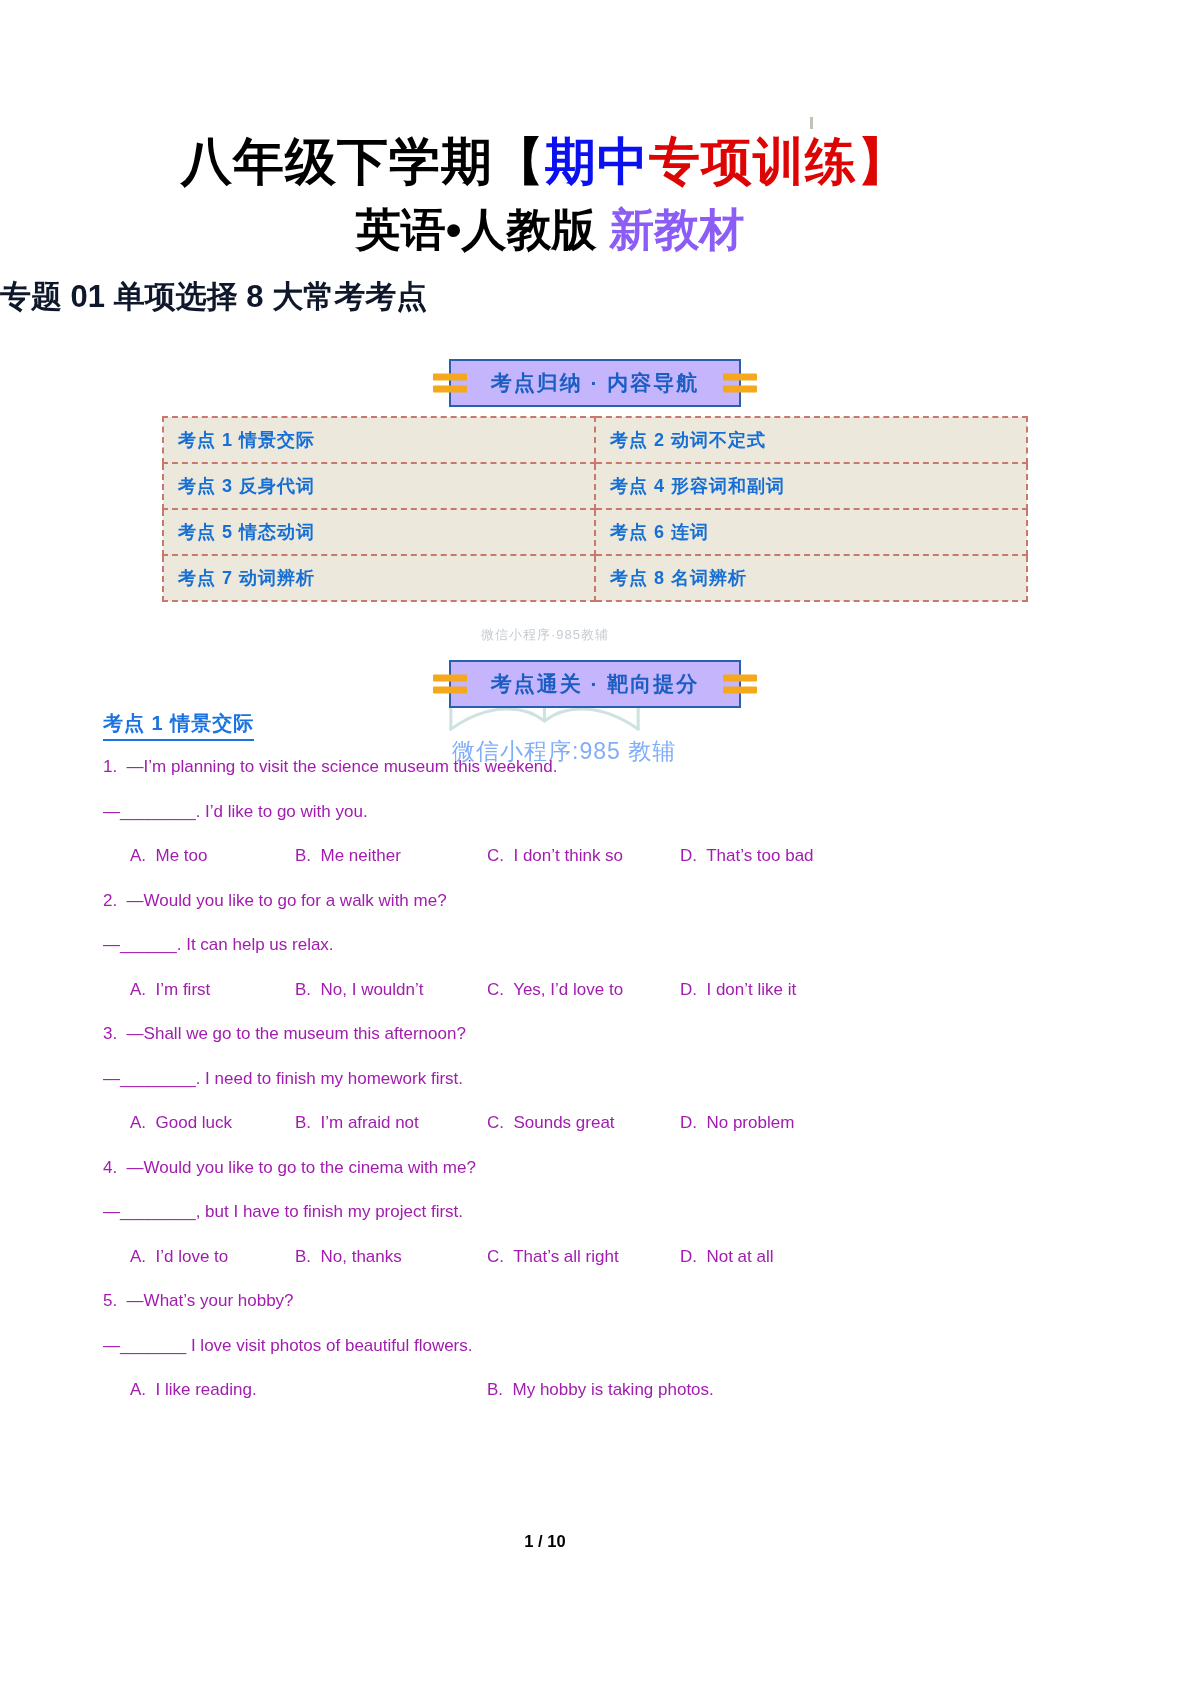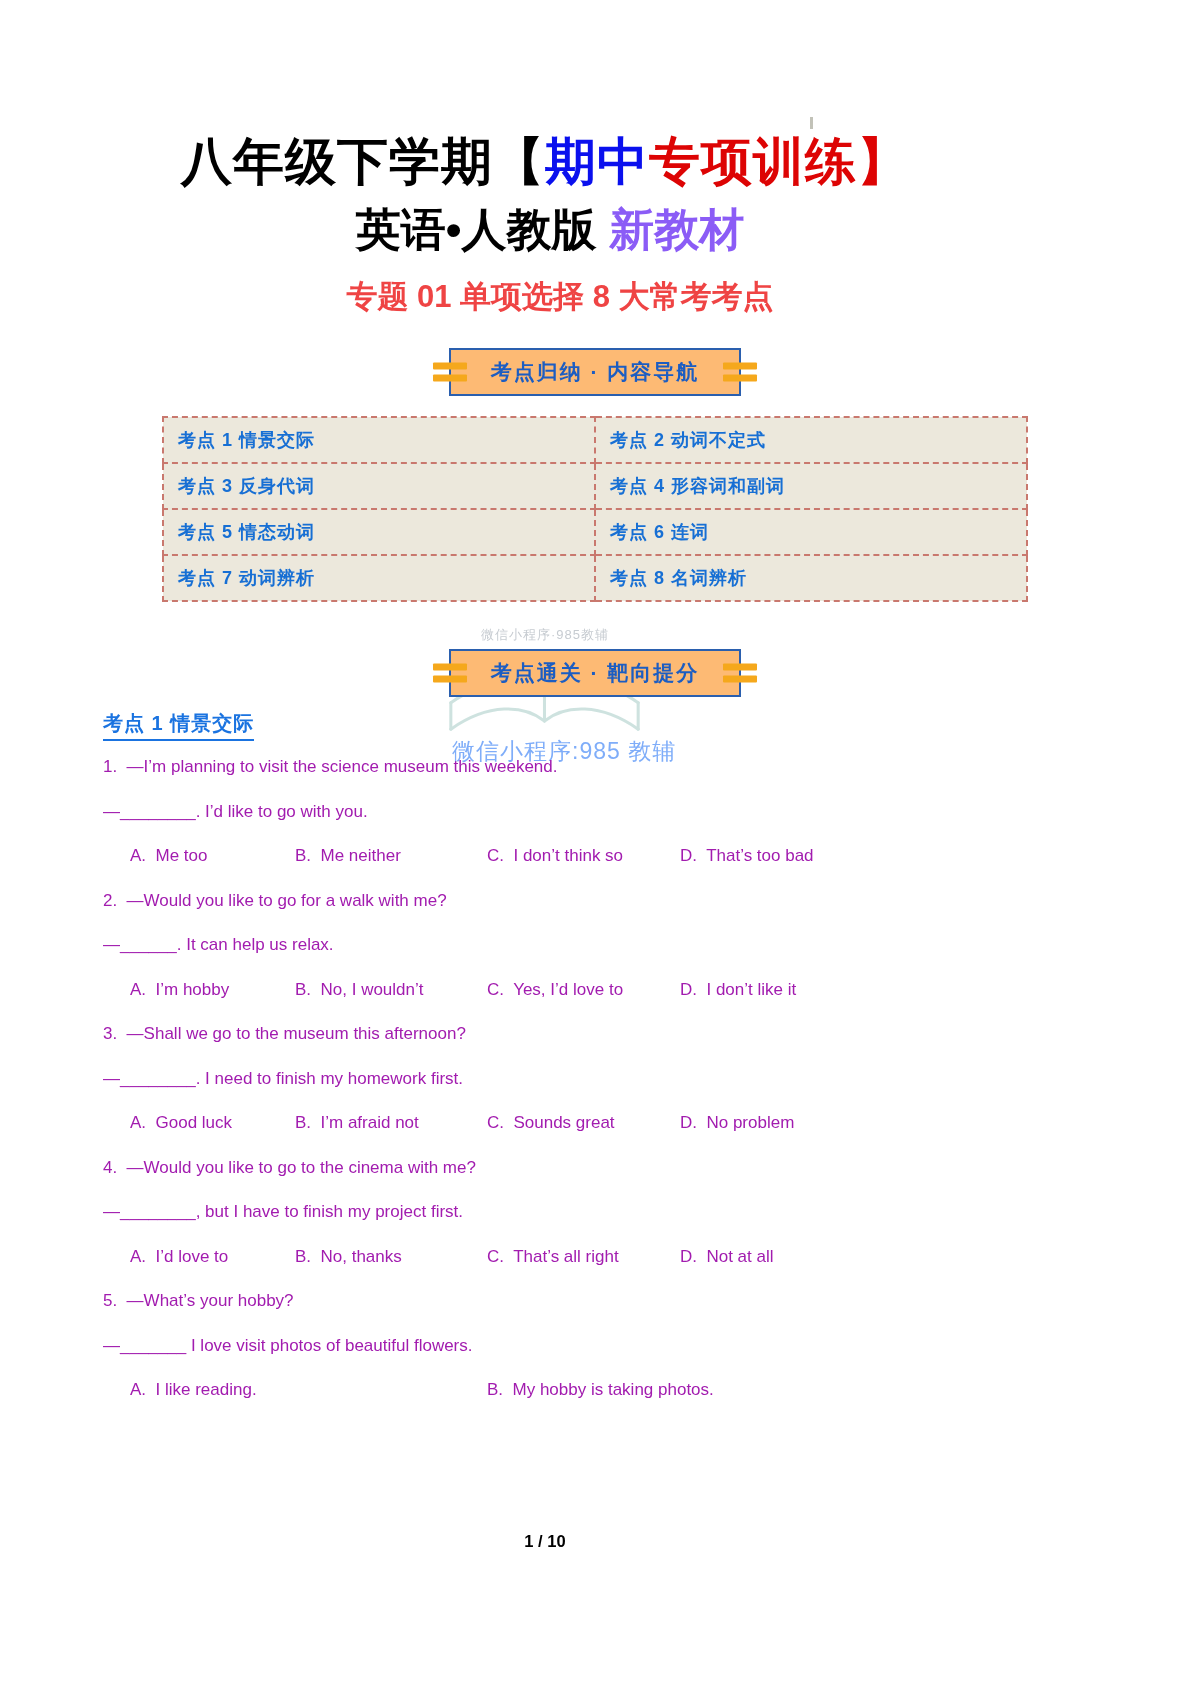--- a/index.html
+++ b/index.html
@@ -8,26 +8,26 @@
     font-family:"Liberation Sans","DejaVu Sans",sans-serif;color:#111;
   }
   
   .t1{position:absolute;top:128px;left:0;width:1090px;text-align:center;
       font-size:51px;font-weight:900;letter-spacing:1px;color:#000;white-space:nowrap;}
   .t1 .blue{color:#0a10ee;}
   .t1 .red{color:#dd0404;}
   .t2{position:absolute;top:200px;left:0;width:1100px;text-align:center;
       font-size:45px;font-weight:900;color:#000;white-space:nowrap;}
   .t2 .orange{color:#8b5cf6;}
-  .t3{position:absolute;top:276px;left:0;width:1120px;text-align:center;
-      font-size:31px;font-weight:700;color:#ef4444;white-space:nowrap;}
+  .t3{position:absolute;top:276px;left:0;width:1120px;text-align:left;
+      font-size:31px;font-weight:700;color:#0f172a;white-space:nowrap;}
   
   .banner{position:absolute;left:50%;transform:translateX(-50%);
-      width:288px;height:44px;border:2px solid #2a5fae;background:#fdba74;
-      display:flex;align-items:center;justify-content:center;z-index:2;}
+      width:288px;height:44px;border:2px solid #2a5fae;background:#c4b5fd;
+      display:flex;align-items:center;justify-content:center;z-index:2;margin-top:11px;}
   .banner .txt{font-size:21px;font-weight:700;color:#1c5dc2;letter-spacing:2px;white-space:nowrap;}
   .banner1{top:348px;}
   .banner2{top:649px;}
   .eq{position:absolute;top:50%;transform:translateY(-50%);width:34px;height:19px;
       display:flex;flex-direction:column;justify-content:space-between;}
   .eq.left{left:-18px;}
   .eq.right{right:-18px;}
   .eq i{display:block;height:7px;background:#f5a81c;border-radius:1px;}
   
   .nav{position:absolute;top:416px;left:162px;width:866px;border-collapse:collapse;
@@ -135,21 +135,21 @@
     <div class="opts">
       <span class="opt c1">A.  Me too</span>
       <span class="opt c2">B.  Me neither</span>
       <span class="opt c3">C.  I don’t think so</span>
       <span class="opt">D.  That’s too bad</span>
     </div>
 
     <p class="qline">2.  —Would you like to go for a walk with me?</p>
     <p class="qline">—______. It can help us relax.</p>
     <div class="opts">
-      <span class="opt c1">A.  I’m hobby</span>
+      <span class="opt c1">A.  I’m first</span>
       <span class="opt c2">B.  No, I wouldn’t</span>
       <span class="opt c3">C.  Yes, I’d love to</span>
       <span class="opt">D.  I don’t like it</span>
     </div>
 
     <p class="qline">3.  —Shall we go to the museum this afternoon?</p>
     <p class="qline">—________. I need to finish my homework first.</p>
     <div class="opts">
       <span class="opt c1">A.  Good luck</span>
       <span class="opt c2">B.  I’m afraid not</span>

